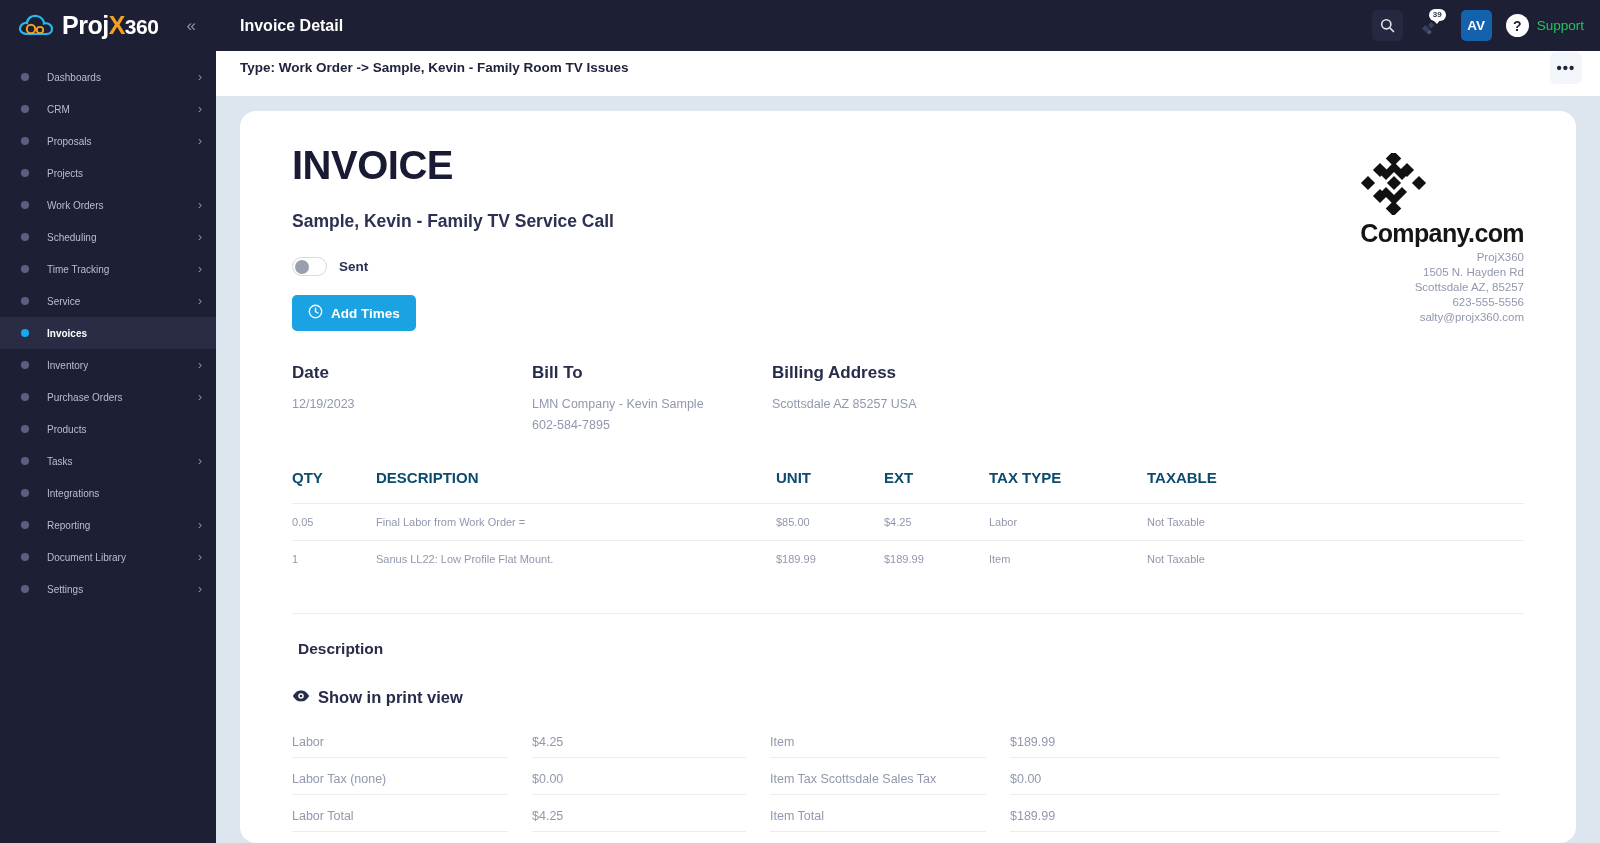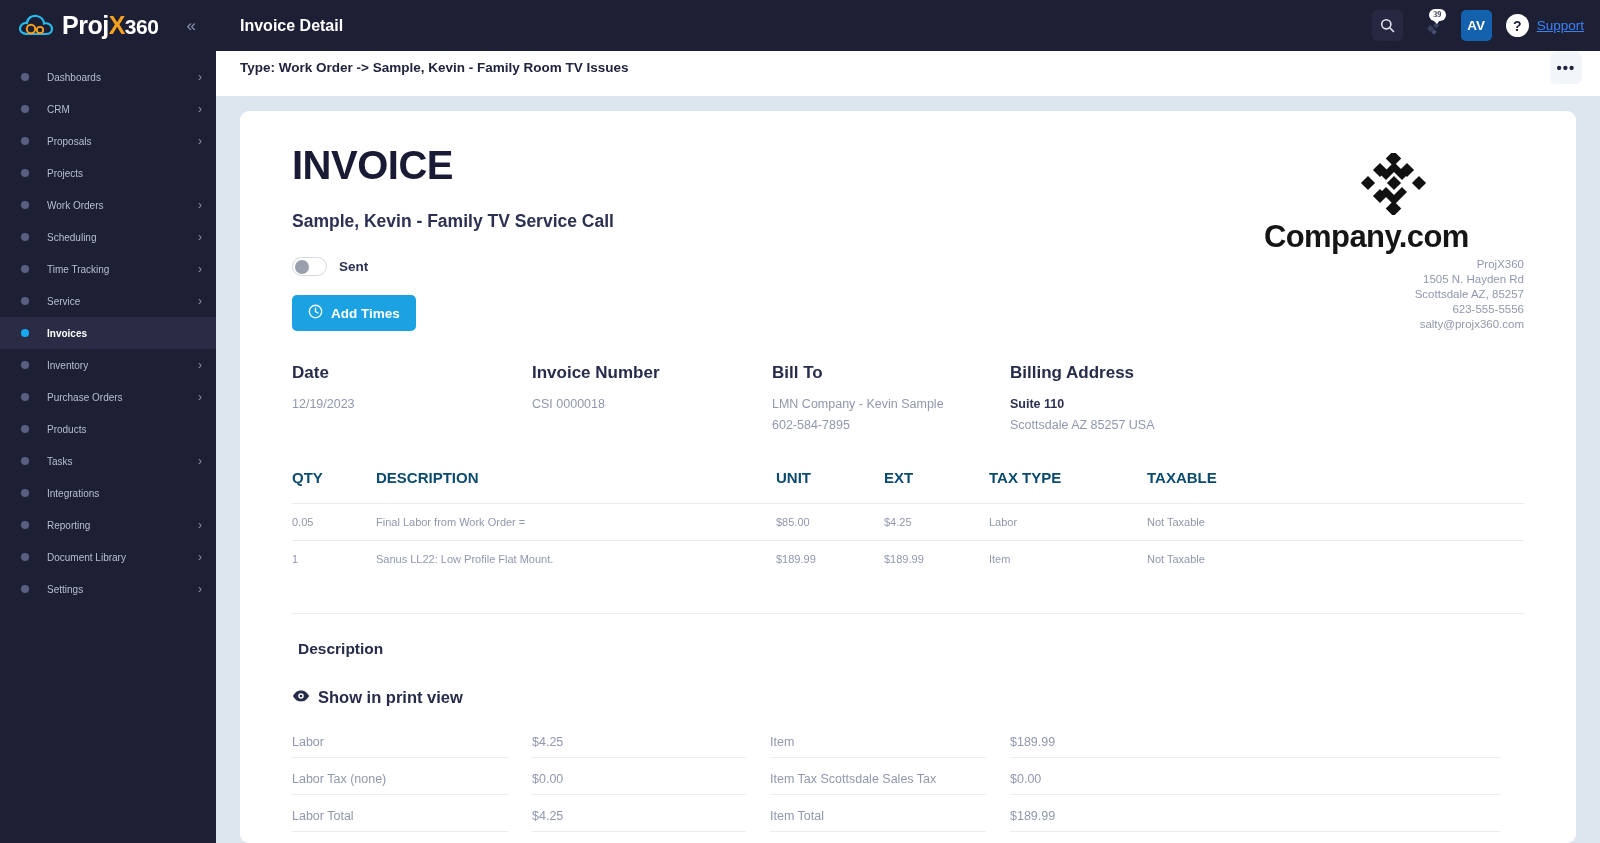--- a/index.html
+++ b/index.html
@@ -60,21 +60,21 @@
     height: 51px; min-height: 51px; background: #1d2035;
     display: flex; align-items: center; padding: 0 16px 0 24px;
   }
   .topbar-title { font-size: 16px; font-weight: bold; color: #ffffff; }
   .topbar-right { margin-left: auto; display: flex; align-items: center; gap: 14px; }
   .icon-btn {
     width: 31px; height: 31px; border-radius: 5px;
     display: flex; align-items: center; justify-content: center;
     cursor: pointer; background: #252840;
   }
-  .bell-wrap { position: relative; width: 30px; height: 30px; cursor: pointer; display:flex; align-items:center; justify-content:flex-end;font-family:Liberation Serif, serif;}
+  .bell-wrap { position: relative; width: 30px; height: 30px; cursor: pointer; display:flex; align-items:center; justify-content:center;}
   .badge {
     position: absolute; top: -2px; left: 12px;
     background: #ffffff; color: #333a4d;
     font-size: 8px; font-weight: bold;
     border-radius: 8px; padding: 1px 4px 1px 4px;
     min-width: 17px; text-align: center; line-height: 10px;
   }
   .badge::after {
     content: ""; position: absolute; bottom: -3px; left: 4px;
     border-left: 4px solid transparent; border-right: 3px solid transparent;
@@ -85,39 +85,39 @@
     background: #1461ae; color: #fff; font-size: 13.5px; font-weight: bold;
     display: flex; align-items: center; justify-content: center; cursor: pointer;
   }
   .support { display: flex; align-items: center; gap: 8px; cursor: pointer; }
   .support-circle {
     width: 23px; height: 23px; border-radius: 50%;
     background: #ffffff; color: #1d2035;
     font-size: 14px; font-weight: bold;
     display: flex; align-items: center; justify-content: center;
   }
-  .support-label { color: #3b82f6; font-size: 13.5px; text-decoration: underline; }
+  .support-label { color: #22c55e; font-size: 13.5px; }
 
   
   .crumbbar {
     height: 45px; min-height: 45px; background: #ffffff;
     display: flex; align-items: center; padding: 0 18px 12px 24px;
   }
   .crumb-text { font-size: 13.5px; font-weight: bold; color: #20243d; }
   .dots-btn {
     margin-left: auto; width: 32px; height: 32px; border-radius: 6px;
     background: #f2f5f9; display: flex; align-items: center; justify-content: center;
     cursor: pointer; color: #20243d; font-size: 15px; letter-spacing: 1px;
     font-weight: bold; line-height: 6px;
   }
 
   
   .content { flex: 1; padding: 15px 24px 0 24px; overflow: hidden; }
   .card {
-    background: #ffffff; border-radius: 9px;
+    background: #ffffff; border-radius: 16px;
     height: 100%; padding: 34px 52px 0 52px;
     position: relative; overflow: hidden;
   }
   .inv-head { display: flex; align-items: flex-start; }
   .inv-left { flex: 1; min-width: 0; }
   h1.inv-title {
     font-size: 40px; font-weight: bold; color: #181b33;
     letter-spacing: -0.5px; line-height: 1;
   }
   .inv-sub {
@@ -140,22 +140,22 @@
     display: inline-flex; align-items: center; gap: 8px;
     background: #1ba2e2; color: #ffffff;
     border: none; border-radius: 5px;
     padding: 9px 16px; font-size: 13.5px; font-weight: bold;
     cursor: pointer; font-family: "Liberation Sans", sans-serif;
   }
 
   .company { text-align: right; padding-top: 8px; width: 260px; flex: none; }
   .company-logo { display: flex; justify-content: center; margin-bottom: 4px; }
   .company-name {
-    font-size: 31px; font-weight: bold; color: #151515;
-    letter-spacing: -0.6px; text-align: left;
+    font-size: 25px; font-weight: bold; color: #151515;
+    letter-spacing: -0.6px; text-align: right;
   }
   .company-line { font-size: 11.5px; color: #9198ad; margin-top: 3px; }
 
   
   .detail-row { display: flex; margin-top: 32px; }
   .detail-col { flex: 0 0 240px; }
   .detail-col:nth-child(3) { flex: 0 0 238px; }
   .detail-col:last-child { flex: 1; }
   .detail-head { font-size: 17px; font-weight: bold; color: #272c4b; }
   .detail-val { font-size: 12.5px; color: #9198ad; margin-top: 14px; }
@@ -385,31 +385,26 @@
               </div>
           </div>
         </div>
 
         <div class="detail-row">
           <div class="detail-col">
             <div class="detail-head">Date</div>
             <div class="detail-val">12/19/2023</div>
           </div>
           <div class="detail-col">
-            <div class="detail-head">Invoice Number</div>
-            <div class="detail-val">CSI 0000018</div>
-          </div>
-          <div class="detail-col">
             <div class="detail-head">Bill To</div>
             <div class="detail-val">LMN Company - Kevin Sample</div>
             <div class="detail-val">602-584-7895</div>
           </div>
           <div class="detail-col">
             <div class="detail-head">Billing Address</div>
-            <div class="detail-val strong">Suite 110</div>
             <div class="detail-val">Scottsdale AZ 85257 USA</div>
           </div>
         </div>
 
         <table class="items">
           <thead>
               <tr>
                 <th class="col-qty">QTY</th>
                 <th class="col-desc">DESCRIPTION</th>
                 <th class="col-unit">UNIT</th>

